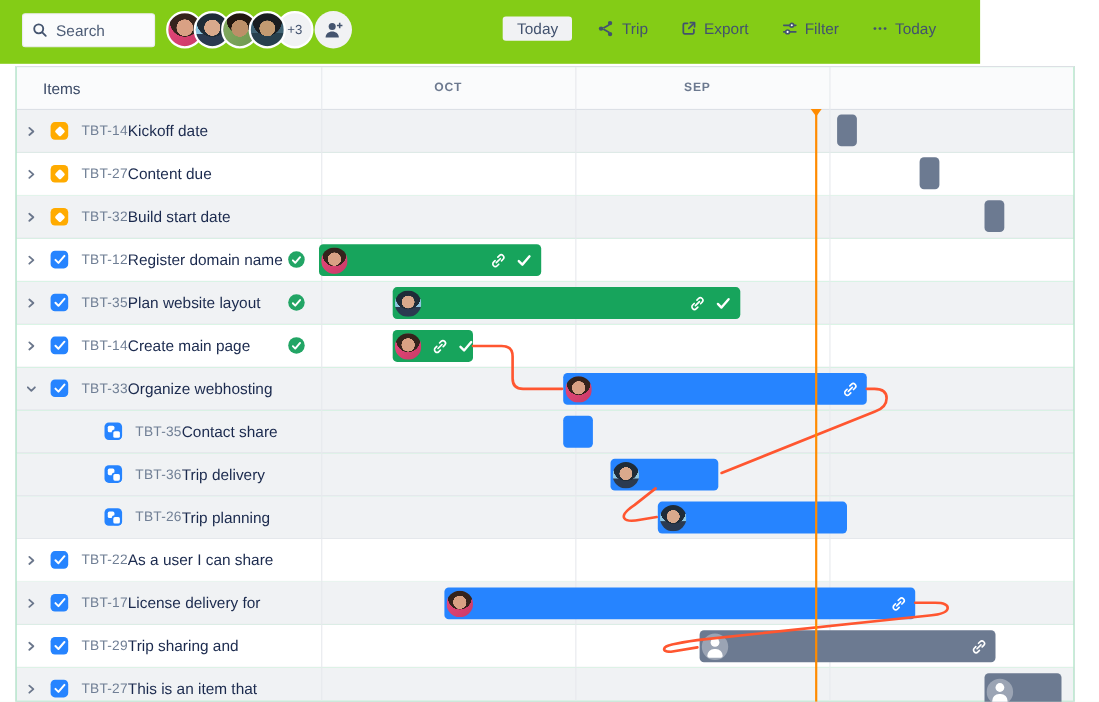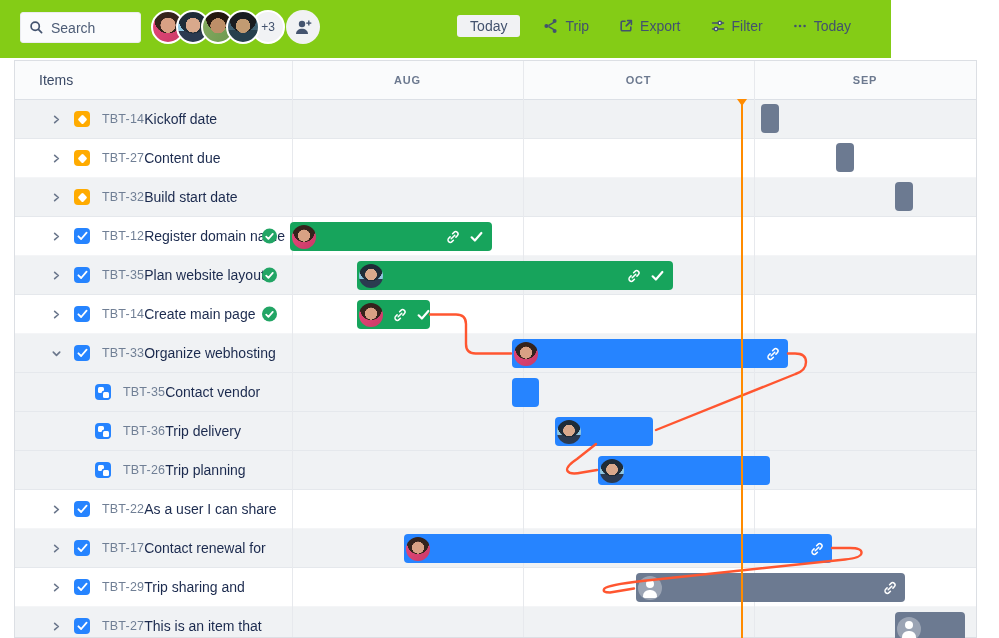--- a/index.html
+++ b/index.html
@@ -47,21 +47,21 @@
            display:flex; }
   .items-h { width:277px; display:flex; align-items:center; padding-left:24px;
            font-size:14px; color:#3B4A66; }
   .month-h { width:231px; display:flex; align-items:center; justify-content:center;
            font-size:11px; font-weight:700; letter-spacing:.8px; color:#6C798F; }
   .month-h:last-child { width:222px; }
   .rows { position:relative; }
   .row { height:39px; display:flex; border-bottom:1px solid rgba(9,30,66,0.045); }
   .row.gray { background:#F0F2F4; }
   .row.white { background:#FFFFFF; }
-  .row-left { width:277px; display:flex; align-items:center; padding-left:36px; position:relative; }
+  .row-left { width:277px; display:flex; align-items:center; padding-left:8px; position:relative; }
   .row-left.lvl1 { padding-left:75px; }
   .chev { width:18px; height:16px; display:flex; align-items:center; flex:none; cursor:pointer; }
   .type-ico { width:16px; height:16px; border-radius:4px; margin-left:5px; flex:none;
               display:flex; align-items:center; justify-content:center; position:relative; }
   .type-ico.milestone { background:#FFAB00; }
   .type-ico.milestone::before { content:""; width:7px; height:7px; background:#fff; border-radius:1.5px; transform:rotate(45deg); }
   .type-ico.task { background:#2684FF; }
   .type-ico.subtask { background:#2684FF; }
   .type-ico.subtask::before { content:""; position:absolute; left:3px; top:3px; width:6px; height:6px; background:#fff; border-radius:1.5px; }
   .type-ico.subtask::after  { content:""; position:absolute; right:2.5px; bottom:2.5px; width:6px; height:6px;
@@ -152,21 +152,20 @@
           <circle cx="12.6" cy="8" r="1.3"></circle>
         </svg>
       <span>Today</span>
       </button>
   </div>
 </div>
 
 <div class="panel">
   <div class="phead">
     <div class="items-h">Items</div>
-    <div class="month-h">AUG</div>
     <div class="month-h">OCT</div>
     <div class="month-h">SEP</div>
   </div>
   <div class="rows" id="rows">
       <div class="row gray">
         <div class="row-left">
           <span class="chev">
             <svg width="11" height="11" viewBox="0 0 12 12" fill="none" stroke="#6B778C" stroke-width="1.8" stroke-linecap="round" stroke-linejoin="round">
               <path d="M4 2.5l4 3.5-4 3.5"></path>
             </svg>
@@ -276,21 +275,21 @@
             </svg>
           </span>
           <span class="ikey">TBT-33</span>
           <span class="isum">Organize webhosting</span>
         </div>
       </div>
       <div class="row gray">
         <div class="row-left lvl1">
           <span class="type-ico subtask"></span>
           <span class="ikey">TBT-35</span>
-          <span class="isum">Contact vendor</span>
+          <span class="isum">Contact share</span>
         </div>
       </div>
       <div class="row gray">
         <div class="row-left lvl1">
           <span class="type-ico subtask"></span>
           <span class="ikey">TBT-36</span>
           <span class="isum">Trip delivery</span>
         </div>
       </div>
       <div class="row gray">
@@ -322,21 +321,21 @@
             <svg width="11" height="11" viewBox="0 0 12 12" fill="none" stroke="#6B778C" stroke-width="1.8" stroke-linecap="round" stroke-linejoin="round">
               <path d="M4 2.5l4 3.5-4 3.5"></path>
             </svg>
           </span>
           <span class="type-ico task">
             <svg width="11" height="10" viewBox="0 0 12 11" fill="none" stroke="#fff" stroke-width="2" stroke-linecap="round" stroke-linejoin="round">
               <path d="M1.5 5.8l3 3 6-7"></path>
             </svg>
           </span>
           <span class="ikey">TBT-17</span>
-          <span class="isum">Contact renewal for</span>
+          <span class="isum">License delivery for</span>
         </div>
       </div>
       <div class="row white">
         <div class="row-left">
           <span class="chev">
             <svg width="11" height="11" viewBox="0 0 12 12" fill="none" stroke="#6B778C" stroke-width="1.8" stroke-linecap="round" stroke-linejoin="round">
               <path d="M4 2.5l4 3.5-4 3.5"></path>
             </svg>
           </span>
           <span class="type-ico task">

